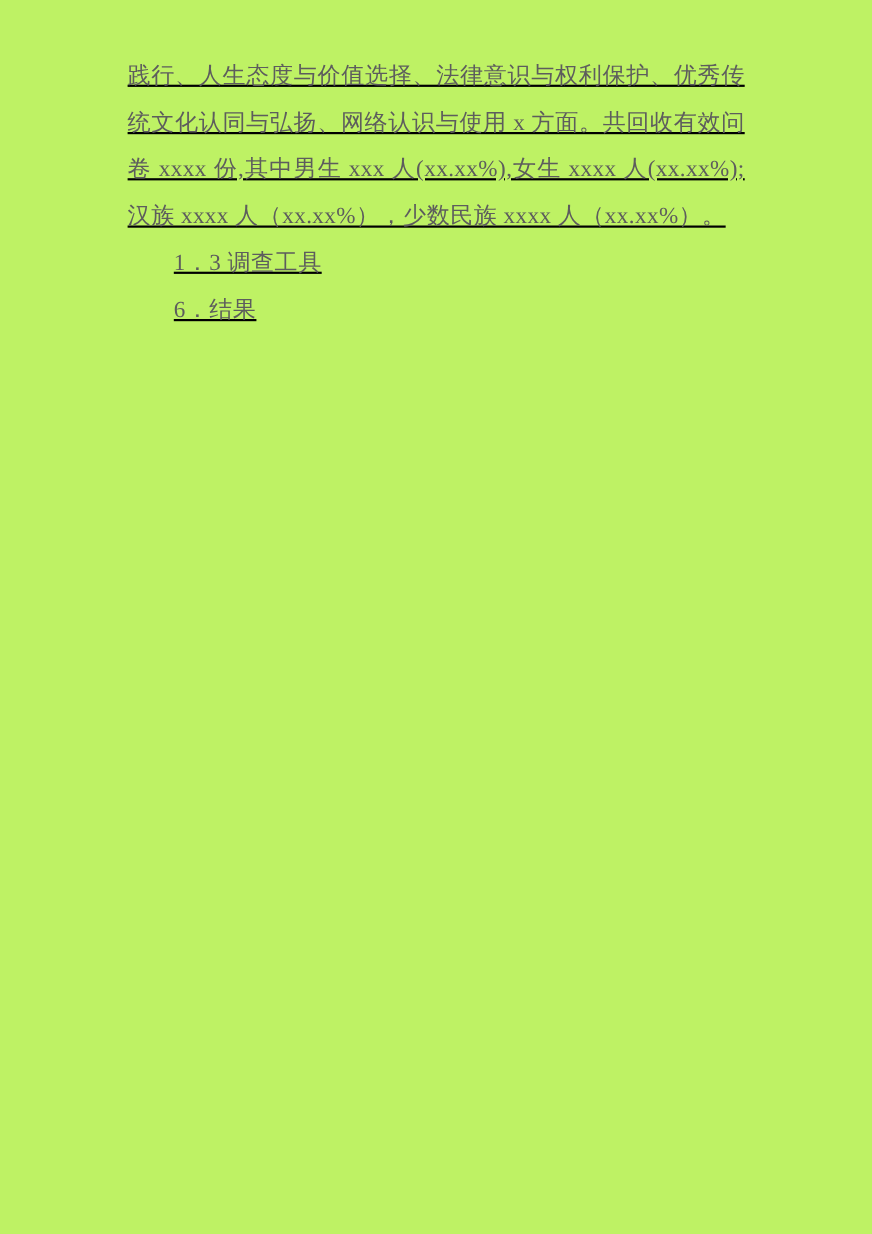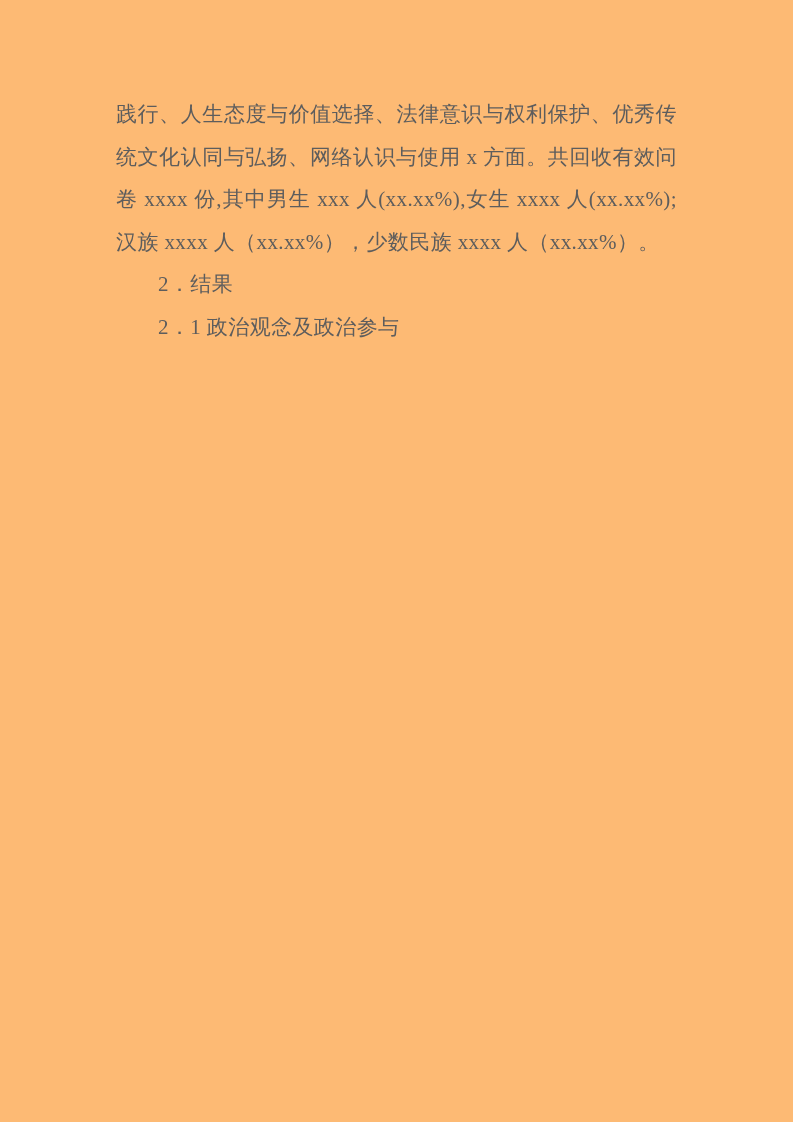--- a/index.html
+++ b/index.html
@@ -5,24 +5,25 @@
   html, body {
     margin: 0;
     padding: 0;
     background: #ffffff;
   }
   .page {
     position: relative;
     width: 793px;
     height: 1122px;
     box-sizing: border-box;
-    background: #fdba74;
-    padding: 93px 116px 0 116px;
+    background: #bef264;
+    padding: 47px 116px 0 116px;
     overflow: hidden;
     font-family: "Liberation Serif", "DejaVu Serif", serif;
+    text-decoration: underline;
   }
   .doc p {
     margin: 0;
     padding: 0;
     font-size: 21px;
     line-height: 42.6px;
     color: #5d5d5d;
     text-align: justify;
     text-justify: inter-character;
     letter-spacing: 0.4px;
@@ -32,16 +33,16 @@
   .doc p.indent {
     text-indent: 2em;
   }
 </style>
 </head>
 <body>
 
 <div class="page">
   <div class="doc">
     <p>践行、人生态度与价值选择、法律意识与权利保护、优秀传统文化认同与弘扬、网络认识与使用 x 方面。共回收有效问卷 xxxx 份,其中男生 xxx 人(xx.xx%),女生 xxxx 人(xx.xx%);汉族 xxxx 人（xx.xx%），少数民族 xxxx 人（xx.xx%）。</p>
-    <p class="indent">2．结果</p>
-    <p class="indent">2．1 政治观念及政治参与</p>
+    <p class="indent">1．3 调查工具</p>
+    <p class="indent">6．结果</p>
   </div>
 </div>
 
 </body></html>

